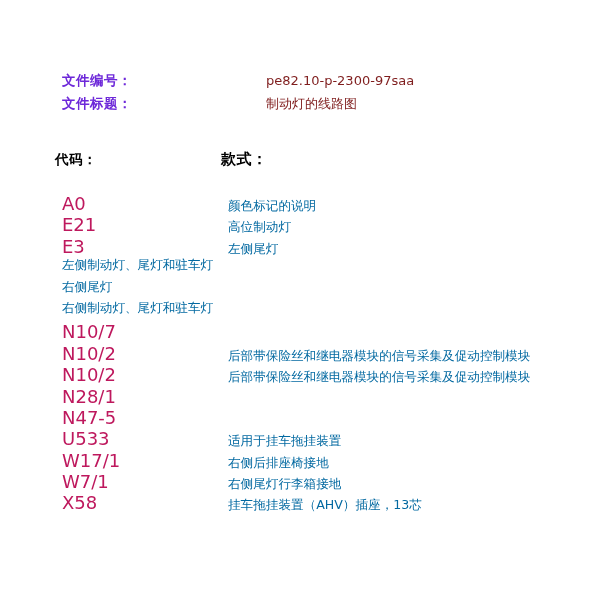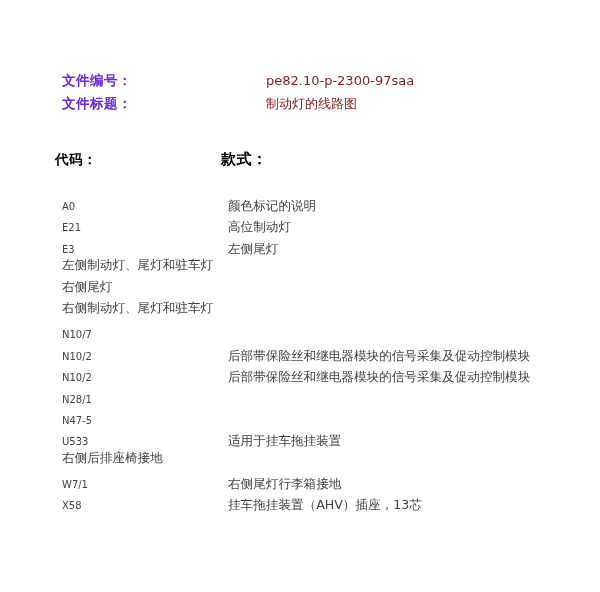--- a/index.html
+++ b/index.html
@@ -76,28 +76,27 @@
     top: 193px;
     width: 545px;
   }
   .row {
     display: flex;
     align-items: baseline;
     height: 21.4px;
   }
   .cell-code {
     width: 166px;
-    font-size: 10px;
-    color: #404040;
+    font-size: 18px;
+    color: #be185d;
     white-space: nowrap;
-    margin-top: 8px;
   }
   .cell-desc {
     font-size: 12.6px;
-    color: #404040;
+    color: #0369a1;
     white-space: nowrap;
     overflow: hidden;
   }
 </style>
 </head>
 <body>
 
 <div class="page">
 
   <div class="header">
@@ -153,20 +152,21 @@
       <div class="cell-code">N28/1</div>
     </div>
     <div class="row">
       <div class="cell-code">N47-5</div>
     </div>
     <div class="row">
       <div class="cell-code">U533</div>
       <div class="cell-desc">适用于挂车拖挂装置</div>
     </div>
     <div class="row">
+      <div class="cell-code">W17/1</div>
       <div class="cell-desc">右侧后排座椅接地</div>
     </div>
     <div class="row">
       <div class="cell-code">W7/1</div>
       <div class="cell-desc">右侧尾灯行李箱接地</div>
     </div>
     <div class="row">
       <div class="cell-code">X58</div>
       <div class="cell-desc">挂车拖挂装置（AHV）插座，13芯</div>
     </div>

